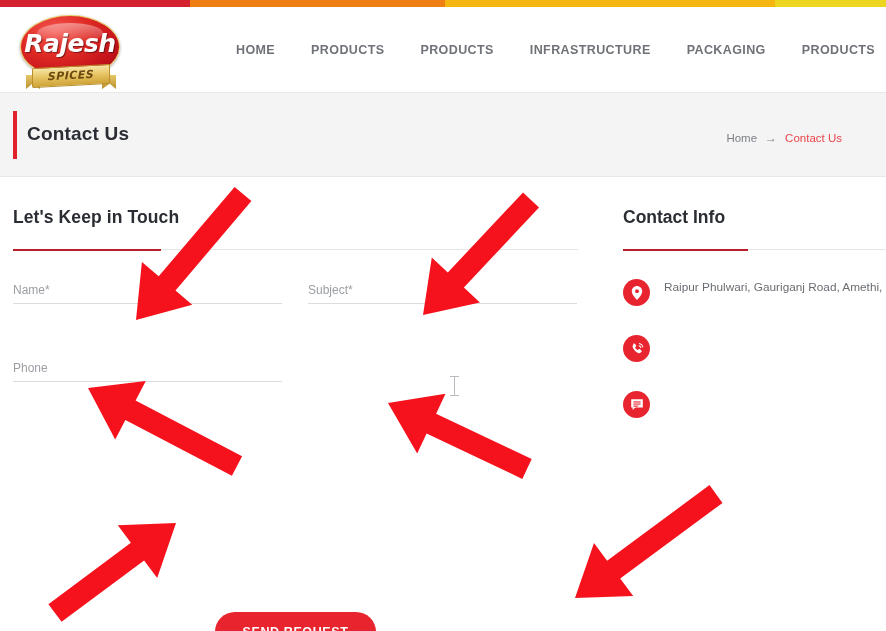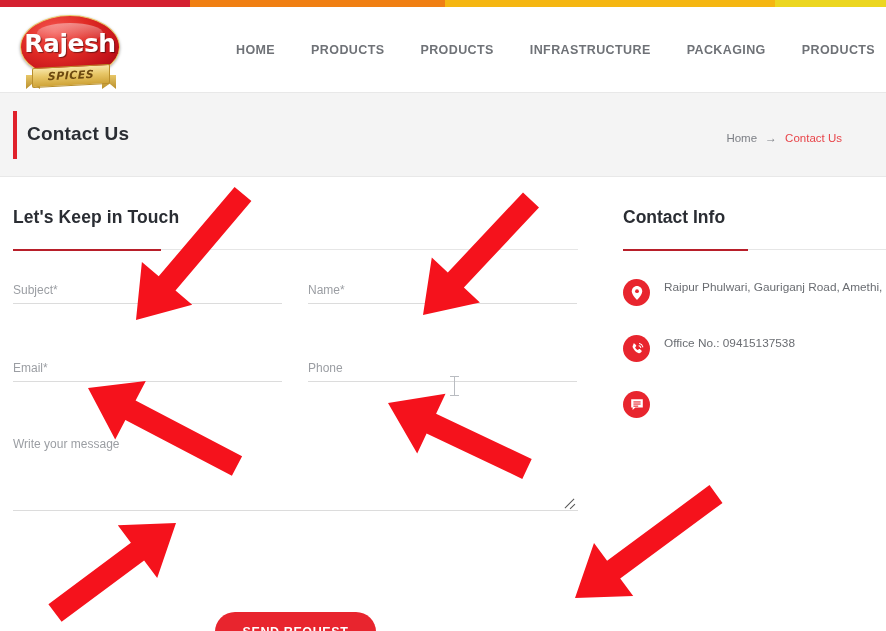--- a/index.html
+++ b/index.html
@@ -32,21 +32,21 @@
   }
   .logo-gloss {
     position: absolute; left: 16px; top: 7px; width: 66px; height: 20px;
     border-radius: 50%;
     background: linear-gradient(to bottom, rgba(255,255,255,.42), rgba(255,255,255,0));
   }
   .logo-word {
     position: absolute; left: 0; top: 16px; width: 112px;
     text-align: center; color: #fff;
     font-family: "DejaVu Sans", sans-serif;
-    font-weight: bold; font-size: 25px; 
+    font-weight: bold; font-size: 25px; font-style: italic;
     letter-spacing: -0.5px;
     text-shadow: 1px 1px 1px rgba(0,0,0,.45);
   }
   .logo-ribbon {
     position: absolute; left: 18px; top: 53px; width: 78px; height: 20px;
     background: linear-gradient(to bottom, #f7e6a8 0%, #e8c768 45%, #cfa337 100%);
     border: 1px solid #b98f2c;
     transform: skewY(-3deg);
     border-radius: 2px;
   }
@@ -188,54 +188,41 @@
   <div class="main">
 
     <div class="form-col">
       <div class="form-head">Let's Keep in Touch</div>
       <div class="head-rule"></div>
 
       <div class="field-gap"></div>
 
       <div class="row">
         <div class="field">
+          <div class="field-label">Name*</div>
+          <div class="field-line"></div>
+        </div>
+        <div class="field">
           <div class="field-label">Subject*</div>
           <div class="field-line"></div>
         </div>
-        <div class="field">
-          <div class="field-label">Name*</div>
-          <div class="field-line"></div>
-        </div>
       </div>
 
       <div class="field-gap"></div>
       <div style="height:24px"></div>
 
       <div class="row">
-        <div class="field">
-          <div class="field-label">Email*</div>
-          <div class="field-line"></div>
-        </div>
         <div class="field">
           <div class="field-label">Phone</div>
           <div class="field-line"></div>
         </div>
       </div>
 
       <div style="height:55px"></div>
 
-      <div class="msg-field">
-        <div class="field-label">Write your message</div>
-        <div style="height:53px"></div>
-        <div class="msg-line"></div>
-        <div class="resize-handle">
-          <i class="rh1"></i>
-          <i class="rh2"></i>
-        </div>
-      </div>
 
       <div class="send-wrap">
         <div class="send-btn">SEND REQUEST</div>
       </div>
     </div>
 
     <div class="info-col">
       <div class="info-head">Contact Info</div>
       <div class="info-rule"></div>
 
@@ -253,21 +240,20 @@
 
       <div class="info-item">
         <div class="info-icon">
           <svg width="15" height="15" viewBox="0 0 16 16">
             <path d="M4.1 2.3c.4-.4 1-.4 1.4 0l1.4 1.5c.4.4.4 1 0 1.4l-.7.7c-.2.2-.2.5-.1.7.5 1 1.4 1.9 2.4 2.4.2.1.5.1.7-.1l.7-.7c.4-.4 1-.4 1.4 0l1.5 1.4c.4.4.4 1 0 1.4l-.8.8c-.7.7-1.7.9-2.6.5C7 11.3 4.7 9 3.5 6.3c-.4-.9-.2-1.9.5-2.6l.1-1.4z" fill="#ffffff"></path>
             <path d="M10.6 2.2c1.8.4 3.2 1.8 3.6 3.6" stroke="#ffffff" stroke-width="1.1" fill="none" stroke-linecap="round"></path>
             <path d="M10.2 4.6c.9.3 1.6 1 1.8 1.9" stroke="#ffffff" stroke-width="1.1" fill="none" stroke-linecap="round"></path>
           </svg>
         </div>
         <div class="info-text">
-          <span class="ln">Office No.: 09415137538</span>
         </div>
       </div>
 
       <div class="info-item">
         <div class="info-icon">
           <svg width="14" height="14" viewBox="0 0 14 14">
             <path d="M1.2 1.2h11.6v8.2H5.4L2.6 12V9.4H1.2z" fill="#ffffff"></path>
             <rect x="3.4" y="3.4" width="7.2" height="1.1" fill="#e8252e"></rect>
             <rect x="3.4" y="5.5" width="7.2" height="1.1" fill="#e8252e"></rect>
             <rect x="3.4" y="7.6" width="4.8" height="1.1" fill="#e8252e"></rect>

